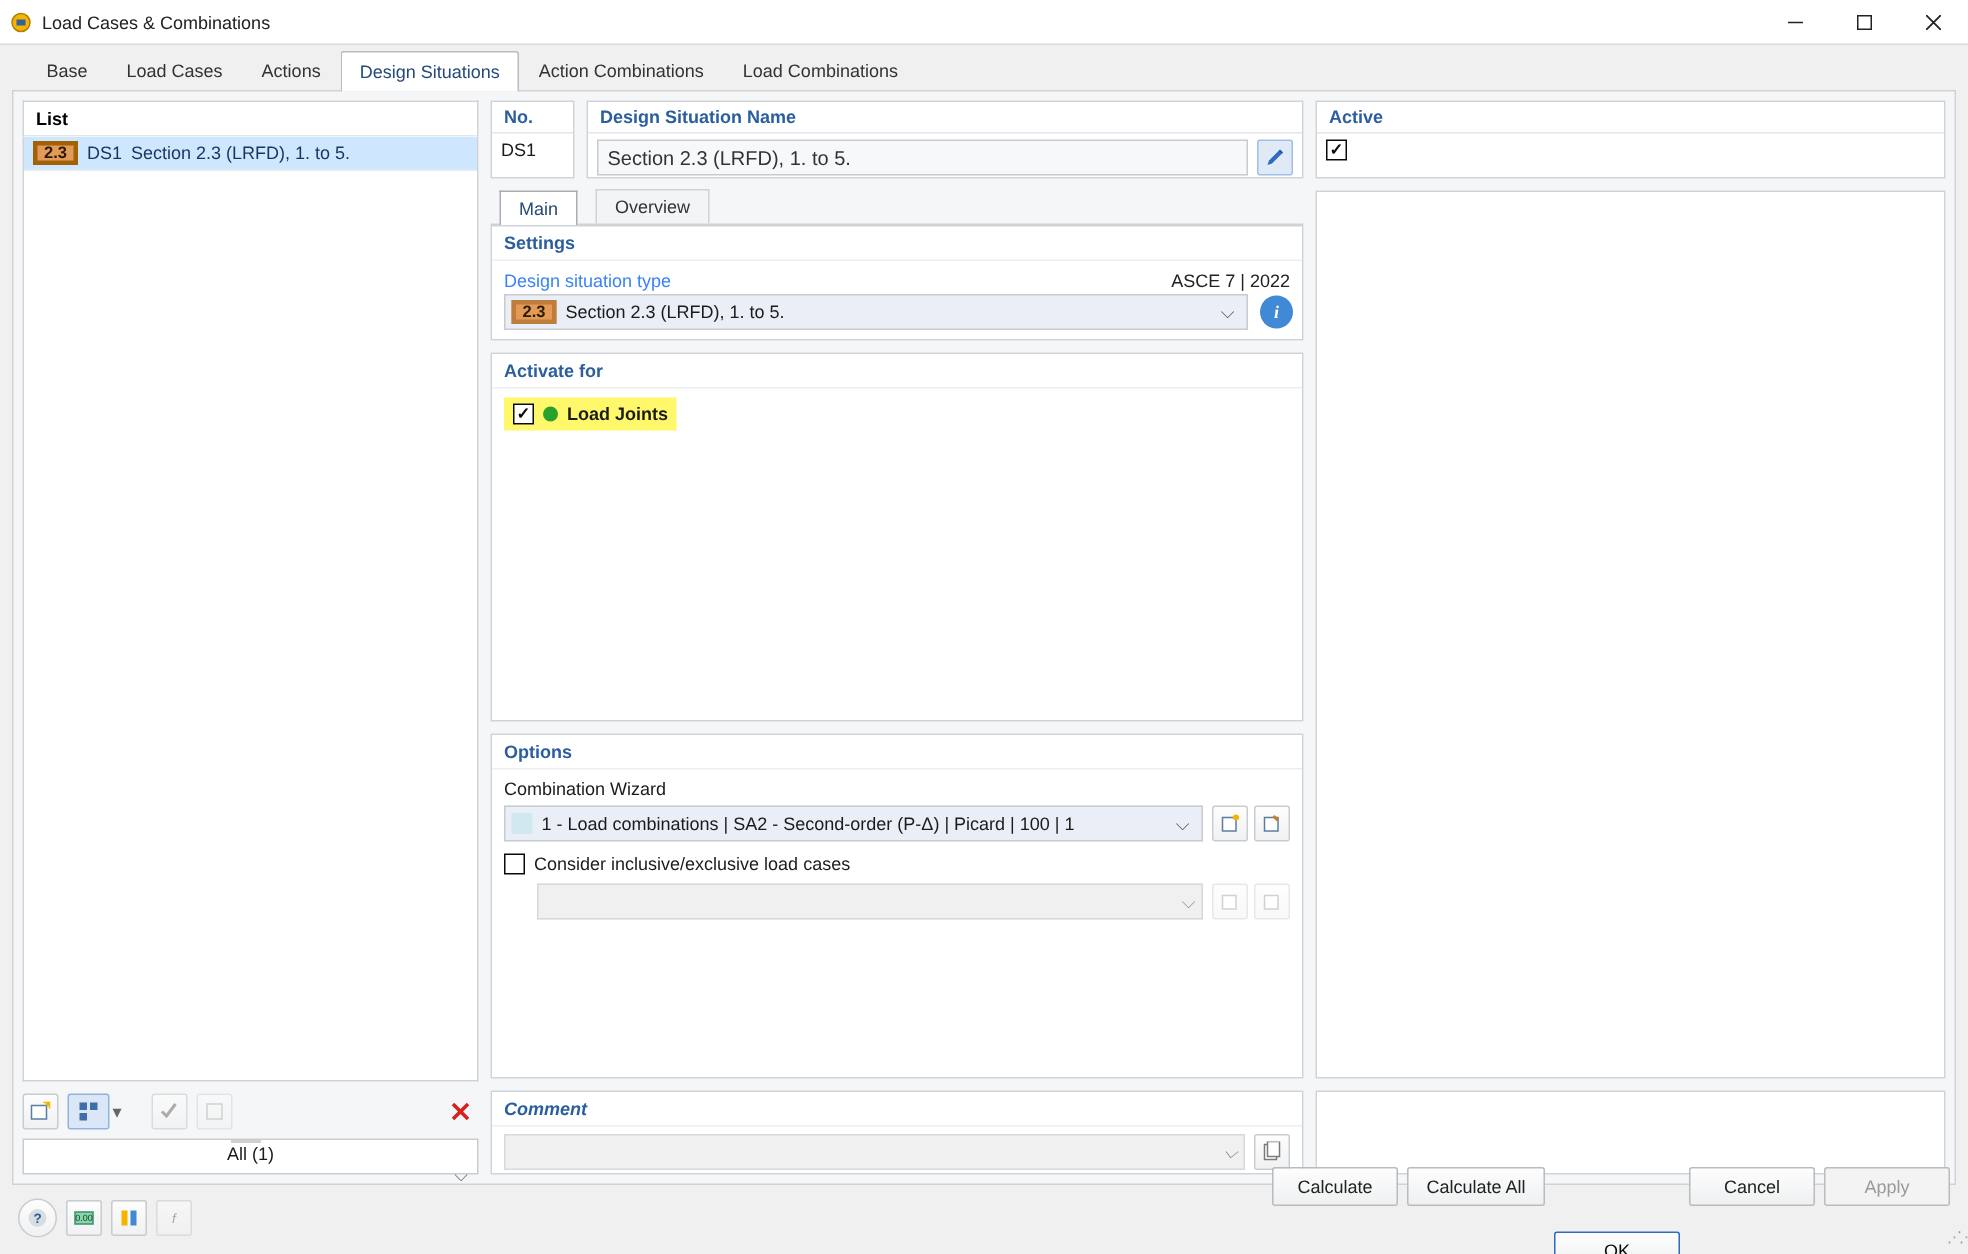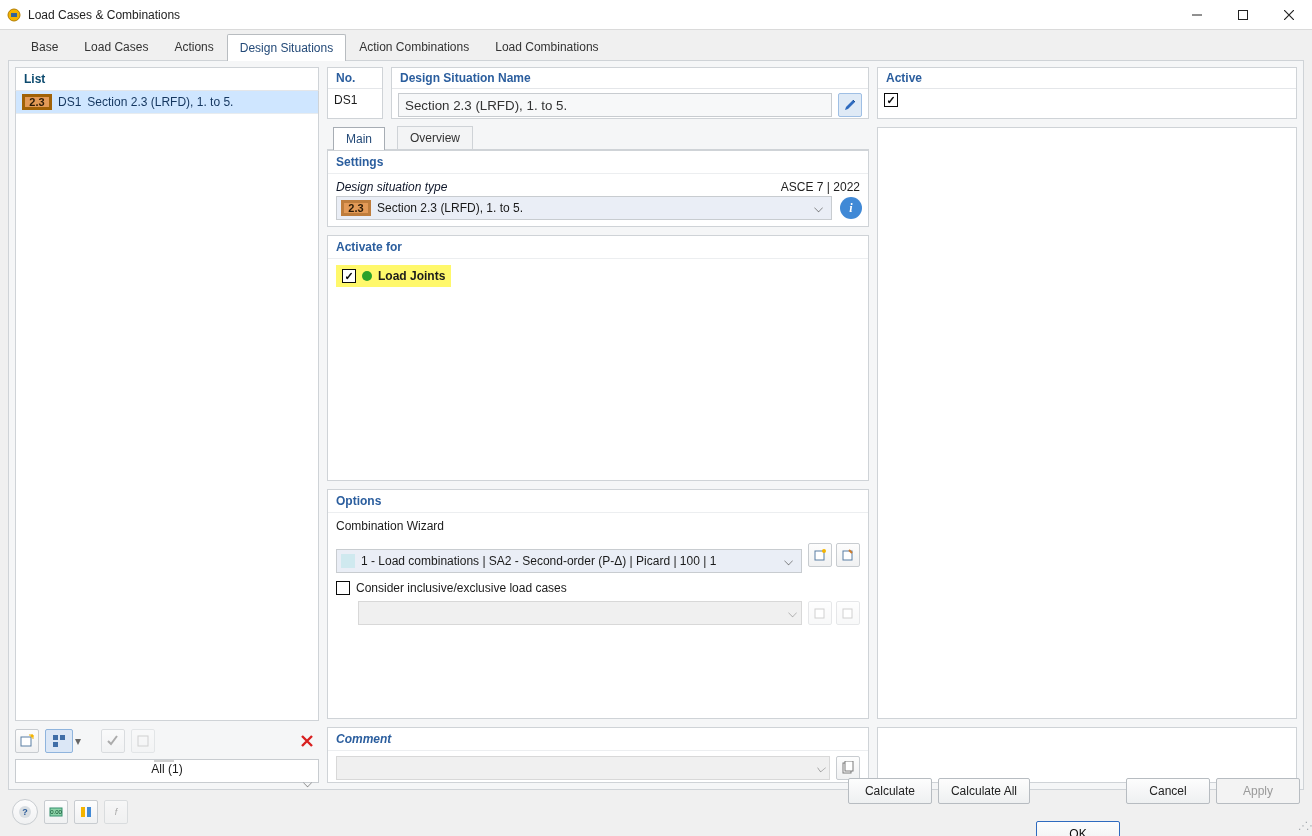--- a/index.html
+++ b/index.html
@@ -94,21 +94,21 @@
   
   .left-panel {
     width: 304px;
     display: flex; flex-direction: column;
   }
   .panel-header {
     background: #ffffff;
     border: 1px solid #cfd3d7;
     border-bottom: 1px solid #e4e6e9;
     padding: 4px 8px;
-    color: #0c4a6e;
+    color: #000000;
     font-weight: 600;
   }
   .panel-body {
     flex: 1;
     background: #ffffff;
     border: 1px solid #cfd3d7;
     border-top: none;
     overflow: auto;
   }
   .list-row {
@@ -265,21 +265,21 @@
     color:#2b5e9e; font-weight:600;
     border-bottom: 1px solid #eceef0;
   }
   .group .gbd { padding: 6px 8px; }
 
   .settings-group { height: auto; }
   .settings-row1 {
     display:flex; align-items:center;
     padding: 6px 8px 2px 8px;
   }
-  .settings-row1 .lbl { color:#0f172a;font-style:italic; }
+  .settings-row1 .lbl { color:#3b82f6; }
   .settings-row1 .std { margin-left:auto; color:#222; }
 
   .type-combo {
     display:flex; align-items:center; gap:6px;
     margin: 0 8px 6px 8px;
     height: 24px;
     background: #eaeef6;
     border: 1px solid #c8ccd0;
     padding: 0 4px 0 4px;
   }
@@ -305,21 +305,20 @@
   .green-dot{width:10px;height:10px;background:#2aa12a;border-radius:50%;}
 
   .options-group { height: 230px; }
   .combo {
     display:flex; align-items:center;
     height: 24px;
     background:#eaeef6;
     border:1px solid #c8ccd0;
     padding:0 4px;
     min-width:0;
-    margin-top:12px;
   }
   .combo .sw { width:14px;height:14px;background:#cfe9ef;margin-right:6px;}
   .combo .chev{margin-left:auto;color:#555;padding:0 4px;}
   .opt-row{display:flex;align-items:center;gap:6px;margin-bottom:8px;}
   .opt-row .combo{flex:1;}
   .opt-icons{display:flex;gap:4px;}
   .disabled-combo{
     height:24px;background:#f0f0f0;border:1px solid #d8d8d8;flex:1;
     display:flex;align-items:center;
   }

